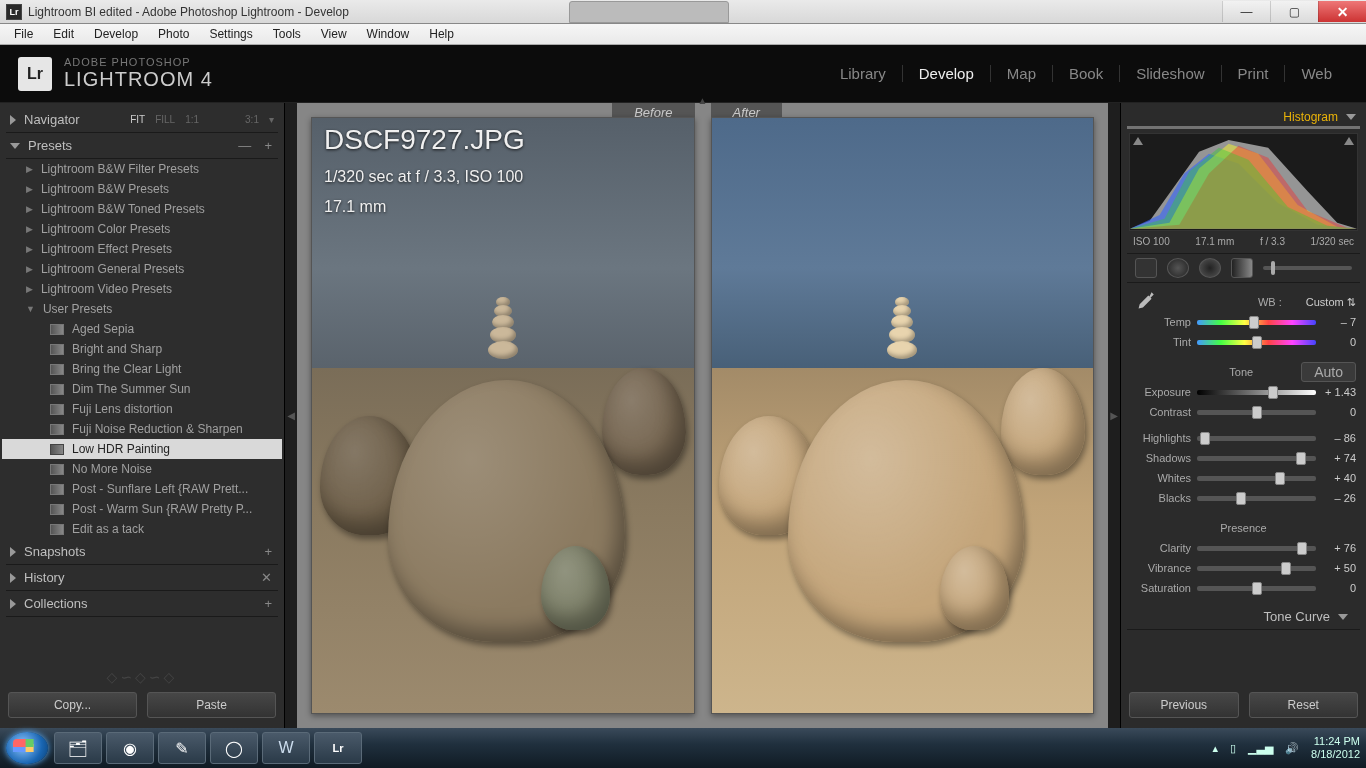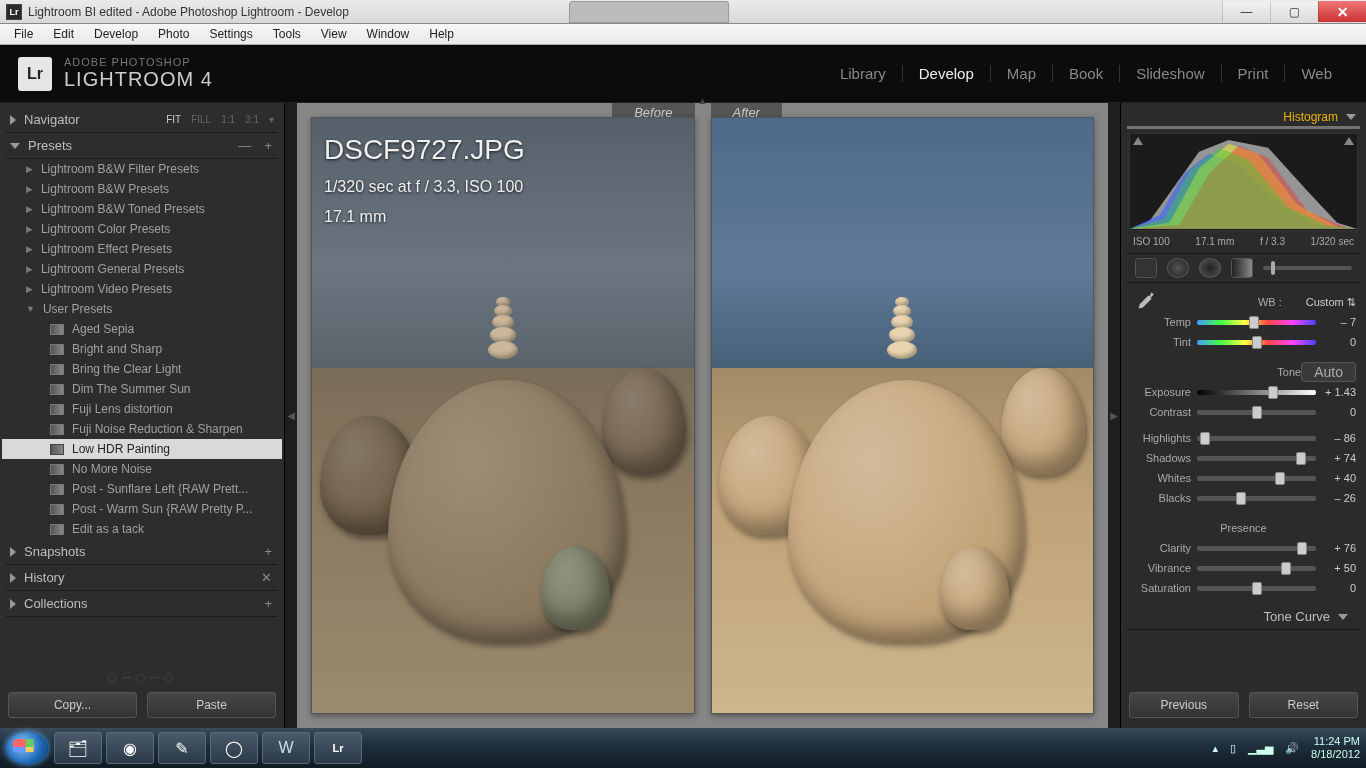--- a/index.html
+++ b/index.html
@@ -50,21 +50,21 @@
 .btnrow { display:flex; gap:10px; padding:6px 2px 10px; }
 .lr-btn { flex:1; height:26px; background:linear-gradient(#474747,#333); border:1px solid #555; border-radius:3px; color:#ccc; font-size:12px; display:flex; align-items:center; justify-content:center; }
 .decor { height:18px; display:flex; align-items:center; justify-content:center; color:#444; font-size:14px; letter-spacing:3px; }
 
 
 .center { flex:1; background:#868686; display:flex; position:relative; padding:14px; gap:16px; }
 .expand-tick { position:absolute; top:-8px; left:50%; transform:translateX(-50%); color:#444; font-size:10px; }
 .imgcol { flex:1; display:flex; flex-direction:column; position:relative; }
 .ba-label { position:absolute; top:-14px; right:0; background:#555; color:#ccc; font-size:13px; font-style:italic; padding:2px 22px; }
 .imgframe { width:100%; flex:1; background:#6e6e6e; border:1px solid #555; box-shadow:0 2px 6px rgba(0,0,0,.4); position:relative; overflow:hidden; }
-.overlay-text { position:absolute; top:16px; left:12px; color:#f0f0f0; text-shadow:0 1px 3px rgba(0,0,0,.8); }
+.overlay-text { position:absolute; top:6px; left:12px; color:#f0f0f0; text-shadow:0 1px 3px rgba(0,0,0,.8); }
 .overlay-text .fname { font-size:28px; font-weight:300; }
 .overlay-text .meta { font-size:16px; margin-top:12px; }
 
 .photo { position:absolute; inset:0; }
 .sky { position:absolute; top:0; left:0; right:0; height:42%; background:linear-gradient(180deg,#56606a,#6b7680 60%,#5a636c); }
 .photo.after .sky { background:linear-gradient(180deg,#4e6a8a,#5f7a98 60%,#486078); }
 .sand { position:absolute; bottom:0; left:0; right:0; height:58%; background:linear-gradient(180deg,#7a6d58,#8a7a60 40%,#9c8a6e); }
 .photo.after .sand { background:linear-gradient(180deg,#a38b68,#c0a378 40%,#cdb58c); }
 .rock { position:absolute; border-radius:50% 50% 45% 45%/60% 60% 40% 40%; background:radial-gradient(ellipse at 35% 30%, rgba(255,255,255,.15), transparent 60%), #8b7a60; box-shadow:inset -8px -12px 20px rgba(0,0,0,.35), 2px 4px 6px rgba(0,0,0,.4); }
 .photo.after .rock { background:radial-gradient(ellipse at 35% 30%, rgba(255,255,255,.25), transparent 60%), #c4a57a; }
@@ -89,21 +89,21 @@
 .toolstrip { height:30px; border-top:1px solid #1a1a1a; border-bottom:1px solid #1a1a1a; display:flex; align-items:center; gap:10px; padding:0 8px; margin-bottom:3px;}
 .tool { width:22px; height:20px; border:1px solid #555; border-radius:3px; background:#333; }
 .tool.circle { border-radius:50%; background:radial-gradient(circle,#555,#222); }
 .tool.grad { background:linear-gradient(90deg,#222,#888); }
 .tool.slider { flex:1; height:4px; background:#555; border:none; border-radius:2px; position:relative; }
 .tool.slider::after { content:""; position:absolute; left:8px; top:-5px; width:4px; height:14px; background:#aaa; border-radius:2px; }
 .wb-row,.slider-row,.section-row { display:flex; align-items:center; height:20px; padding:0 4px; }
 .wb-row { margin-top:6px; }
 .wb-row .lbl { font-size:11px; color:#aaa; margin-left:auto; margin-right:24px;}
 .wb-row .val { font-size:11px; color:#ccc; }
-.section-row { justify-content:center; color:#aaa; font-size:11px; margin-top:4px; }
+.section-row { justify-content:center; color:#aaa; font-size:11px; margin-top:4px;gap:48px; }
 .section-row .auto { margin-left:auto; background:#3a3a3a; border:1px solid #555; padding:1px 12px; border-radius:3px; font-size:14px; }
 .slider-row .lbl { width:66px; text-align:right; font-size:11px; color:#aaa; padding-right:6px;}
 .slider-row .track { flex:1; height:5px; background:#555; border-radius:2px; position:relative; }
 .slider-row .track.rainbow { background:linear-gradient(90deg,#49f,#4f4,#ff4,#f44,#f4f,#44f); }
 .slider-row .track.bw { background:linear-gradient(90deg,#000,#fff); }
 .slider-row .knob { position:absolute; top:-4px; width:10px; height:13px; background:#ccc; border-radius:2px; border:1px solid #888; transform:translateX(-50%); }
 .slider-row .val { width:40px; text-align:right; font-size:11px; color:#ccc; padding-left:4px;}
 .eyedropper-svg { width:26px; height:26px; }
 
 
@@ -169,21 +169,21 @@
   <div class="workspace">
 
     <div class="leftpanel">
       <div class="panel-hdr nav-hdr">
         <span class="tri right"></span>
         <span>Navigator</span>
         <span class="tail" id="navmodes">
             <span style="color: rgb(204, 204, 204);">FIT</span>
             <span style="color: rgb(102, 102, 102);">FILL</span>
             <span style="color: rgb(102, 102, 102);">1:1</span>
-            <span style="color: rgb(102, 102, 102);">3:1</span>
+            <span style="color: rgb(102, 102, 102); margin-left: 36px;">3:1</span>
             <span style="color: rgb(102, 102, 102);">▾</span>
           </span>
       </div>
       <div class="panel-hdr">
         <span class="tri down"></span>
         <span>Presets</span>
         <span class="tail plusminus">— &nbsp;+</span>
       </div>
       <div id="preset-groups">
           <div class="preset-group">

